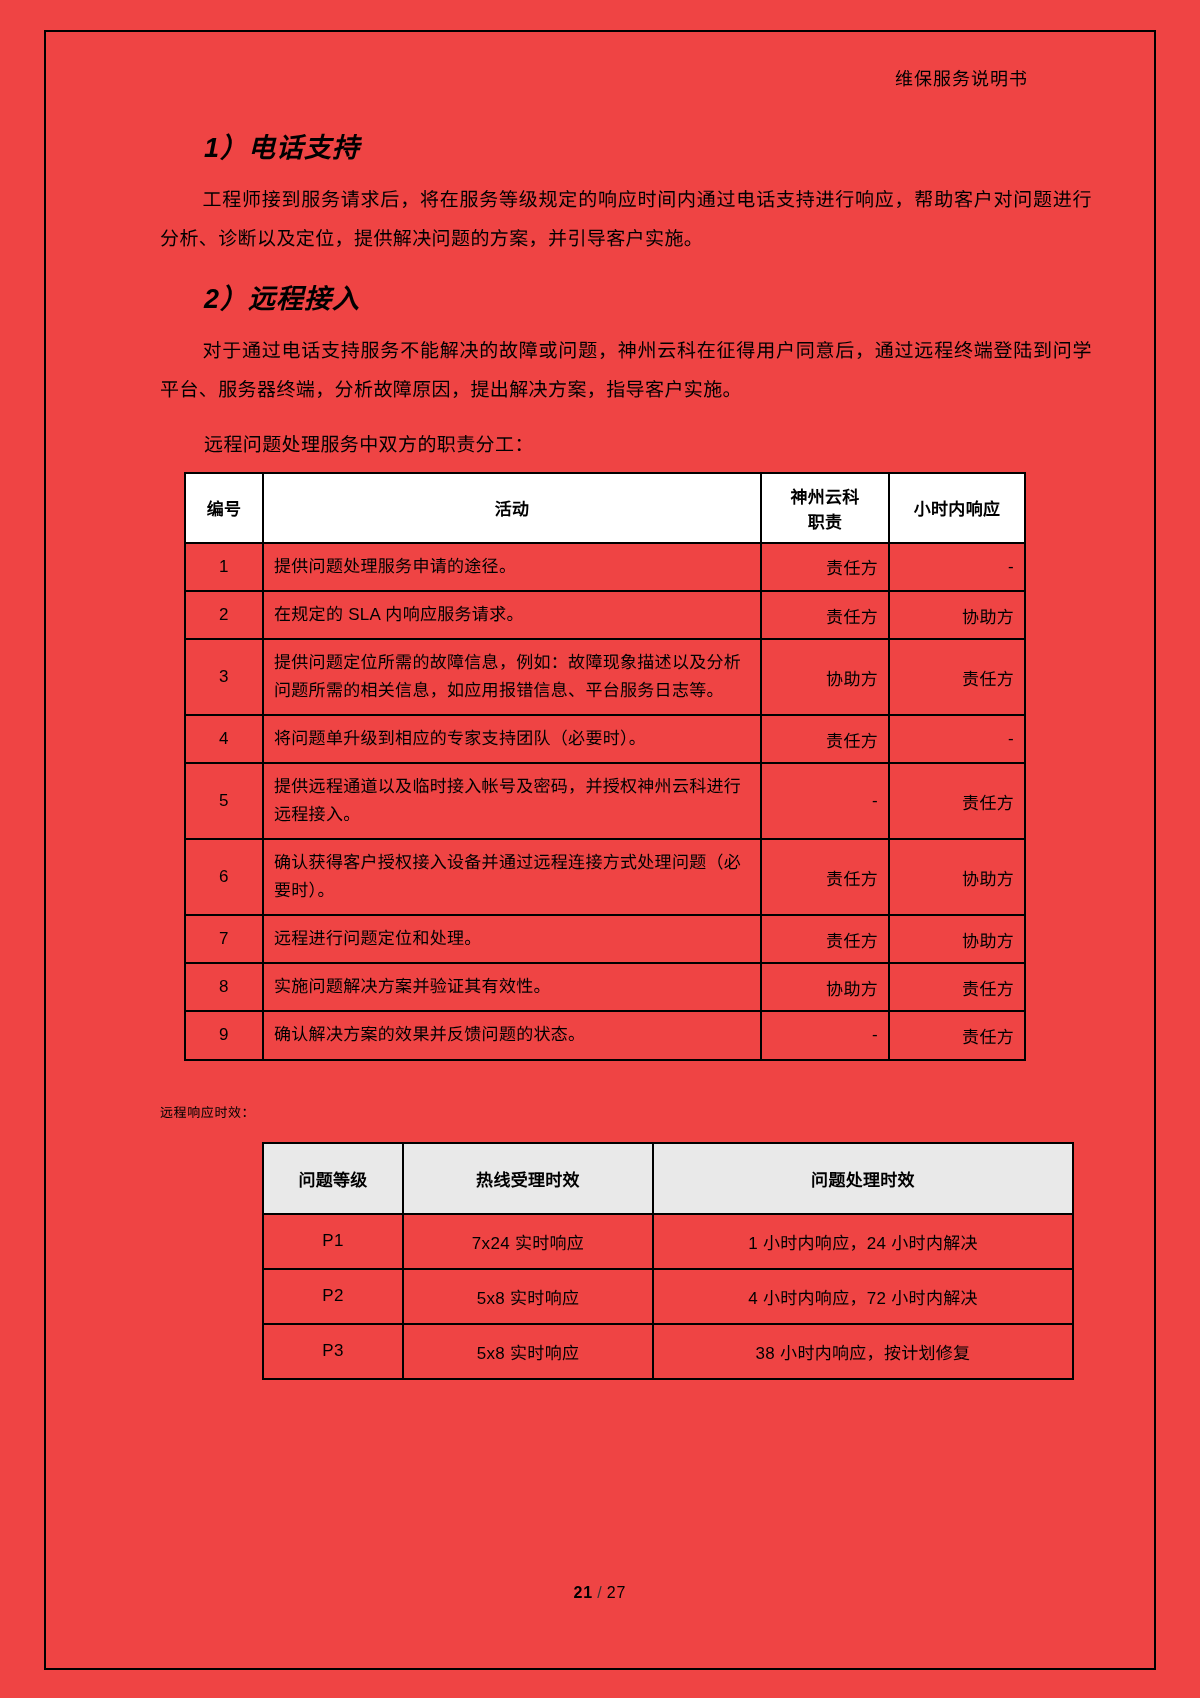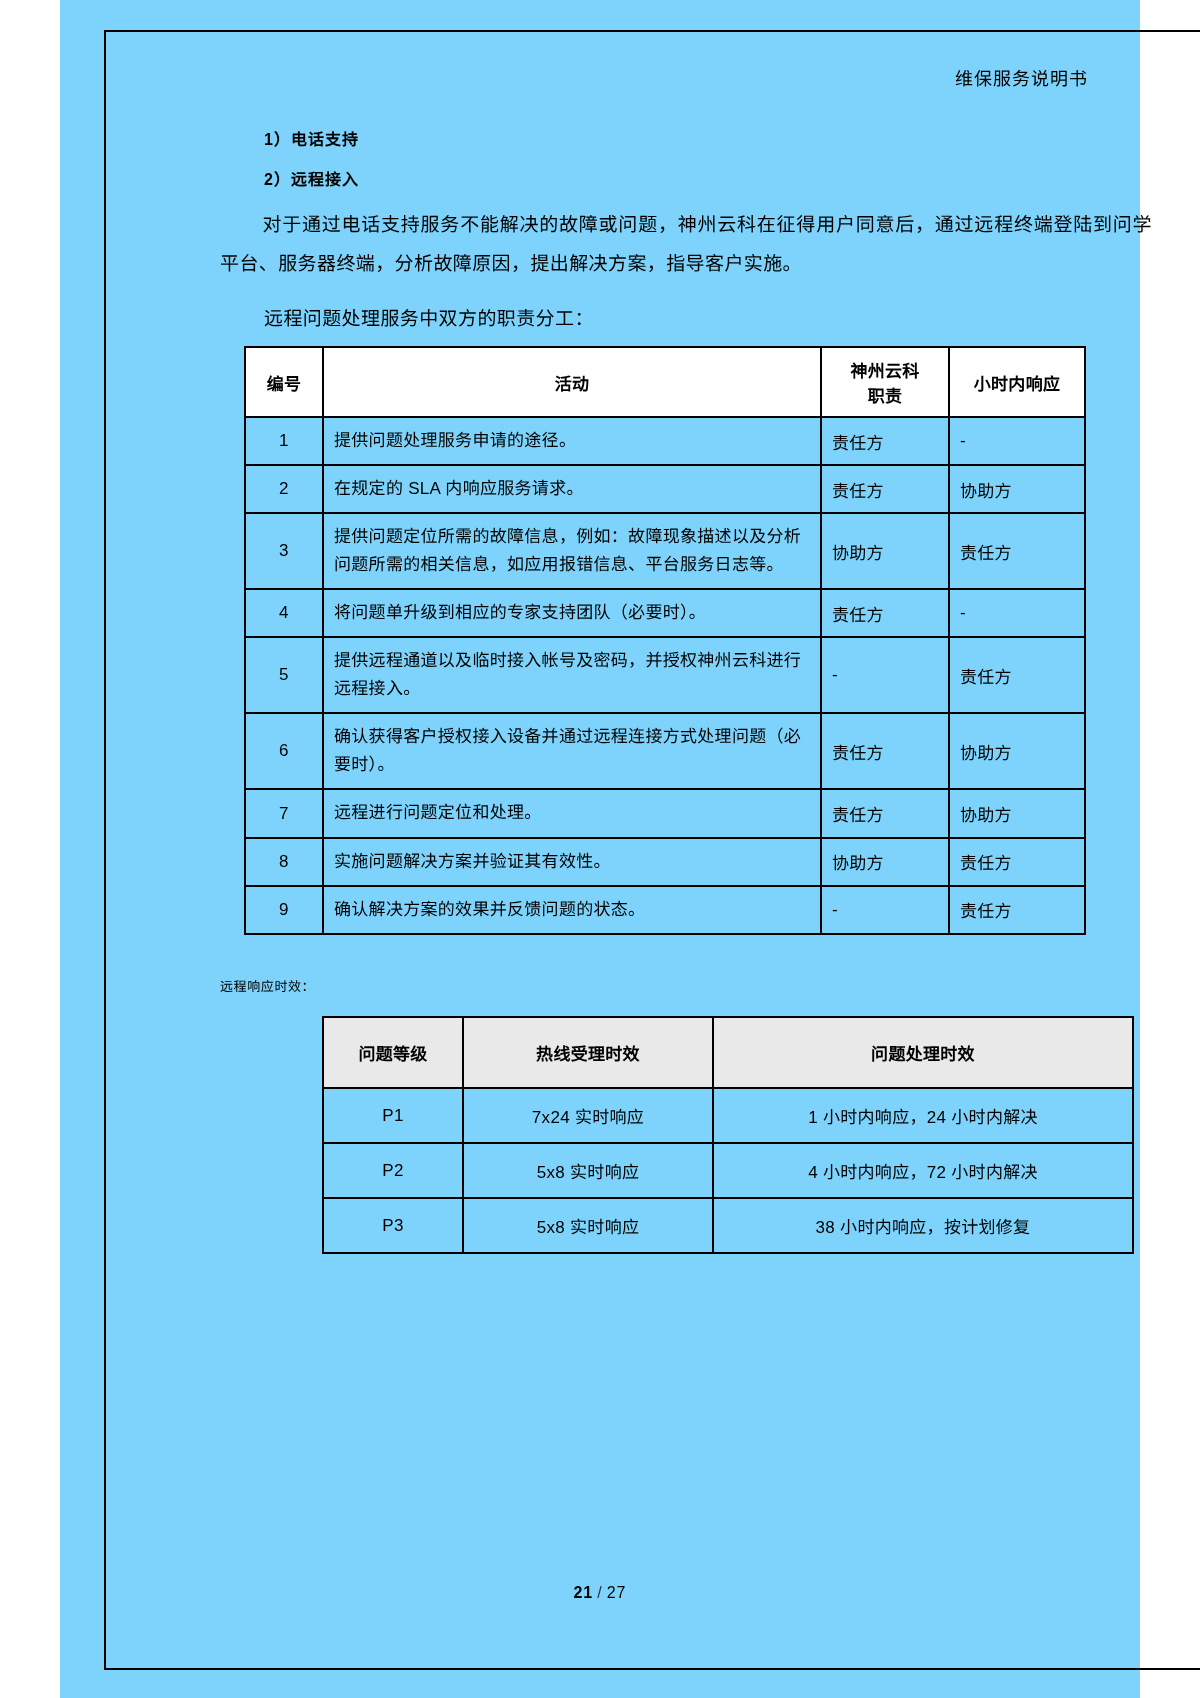--- a/index.html
+++ b/index.html
@@ -6,24 +6,24 @@
     margin: 0;
     padding: 0;
     background: #ffffff;
   }
   body {
     font-family: "Liberation Sans", "DejaVu Sans", sans-serif;
     color: #000000;
   }
   .page {
     position: relative;
-    width: 1080px;
+    width: 1200px;
     height: 1698px;
     margin: 0 auto;
-    background: #7dd3fc;
+    background: #ef4444;
     box-sizing: border-box;
   }
   .page-frame {
     position: absolute;
     left: 44px;
     top: 30px;
     width: 1112px;
     height: 1640px;
     border: 2px solid #000000;
     box-sizing: border-box;
@@ -36,25 +36,26 @@
   }
   .doc-header {
     text-align: right;
     font-size: 18px;
     letter-spacing: 1px;
     color: #000;
     padding-right: 64px;
     margin-bottom: 36px;
   }
   .heading {
-    font-size: 16px;
+    font-size: 27px;
     font-weight: bold;
     margin: 0 0 16px 0;
     padding-left: 92px;
     letter-spacing: 1px;
+    font-style: italic;
   }
   .para {
     font-size: 19px;
     line-height: 2.05;
     margin: 0 0 18px 0;
     padding-left: 48px;
     text-align: justify;
     letter-spacing: 0.4px;
   }
   .para .indent {
@@ -95,21 +96,21 @@
     text-align: center;
     background: #ffffff;
   }
   .t1 col.c1 { width: 78px; }
   .t1 col.c2 { width: 498px; }
   .t1 col.c3 { width: 128px; }
   .t1 col.c4 { width: 136px; }
 
   .t1 td.num { text-align: center; }
   .t1 td.act { text-align: left; line-height: 1.65; margin-top: 28px; }
-  .t1 td.role { text-align: left; }
+  .t1 td.role { text-align: right; }
 
   
   table.doc-table2 {
     border-collapse: collapse;
     margin-left: 150px;
     width: 810px;
     table-layout: fixed;
   }
   table.doc-table2 td, table.doc-table2 th {
     border: 2px solid #000000;
@@ -144,20 +145,21 @@
 <body>
 
 <div class="page">
   <div class="page-frame"></div>
 
   <div class="content">
 
     <div class="doc-header">维保服务说明书</div>
 
     <h2 class="heading">1）电话支持</h2>
+    <p class="para"><span class="indent"></span><span>工程师接到服务请求后，将在服务等级规定的响应时间内通过电话支持进行响应，帮助客户对问题进行分析、诊断以及定位，提供解决问题的方案，并引导客户实施。</span></p>
 
     <h2 class="heading">2）远程接入</h2>
     <p class="para"><span class="indent"></span><span>对于通过电话支持服务不能解决的故障或问题，神州云科在征得用户同意后，通过远程终端登陆到问学平台、服务器终端，分析故障原因，提出解决方案，指导客户实施。</span></p>
 
     <div class="lead">远程问题处理服务中双方的职责分工：</div>
 
     <table class="doc-table t1">
       <colgroup>
           <col class="c1">
           <col class="c2">

